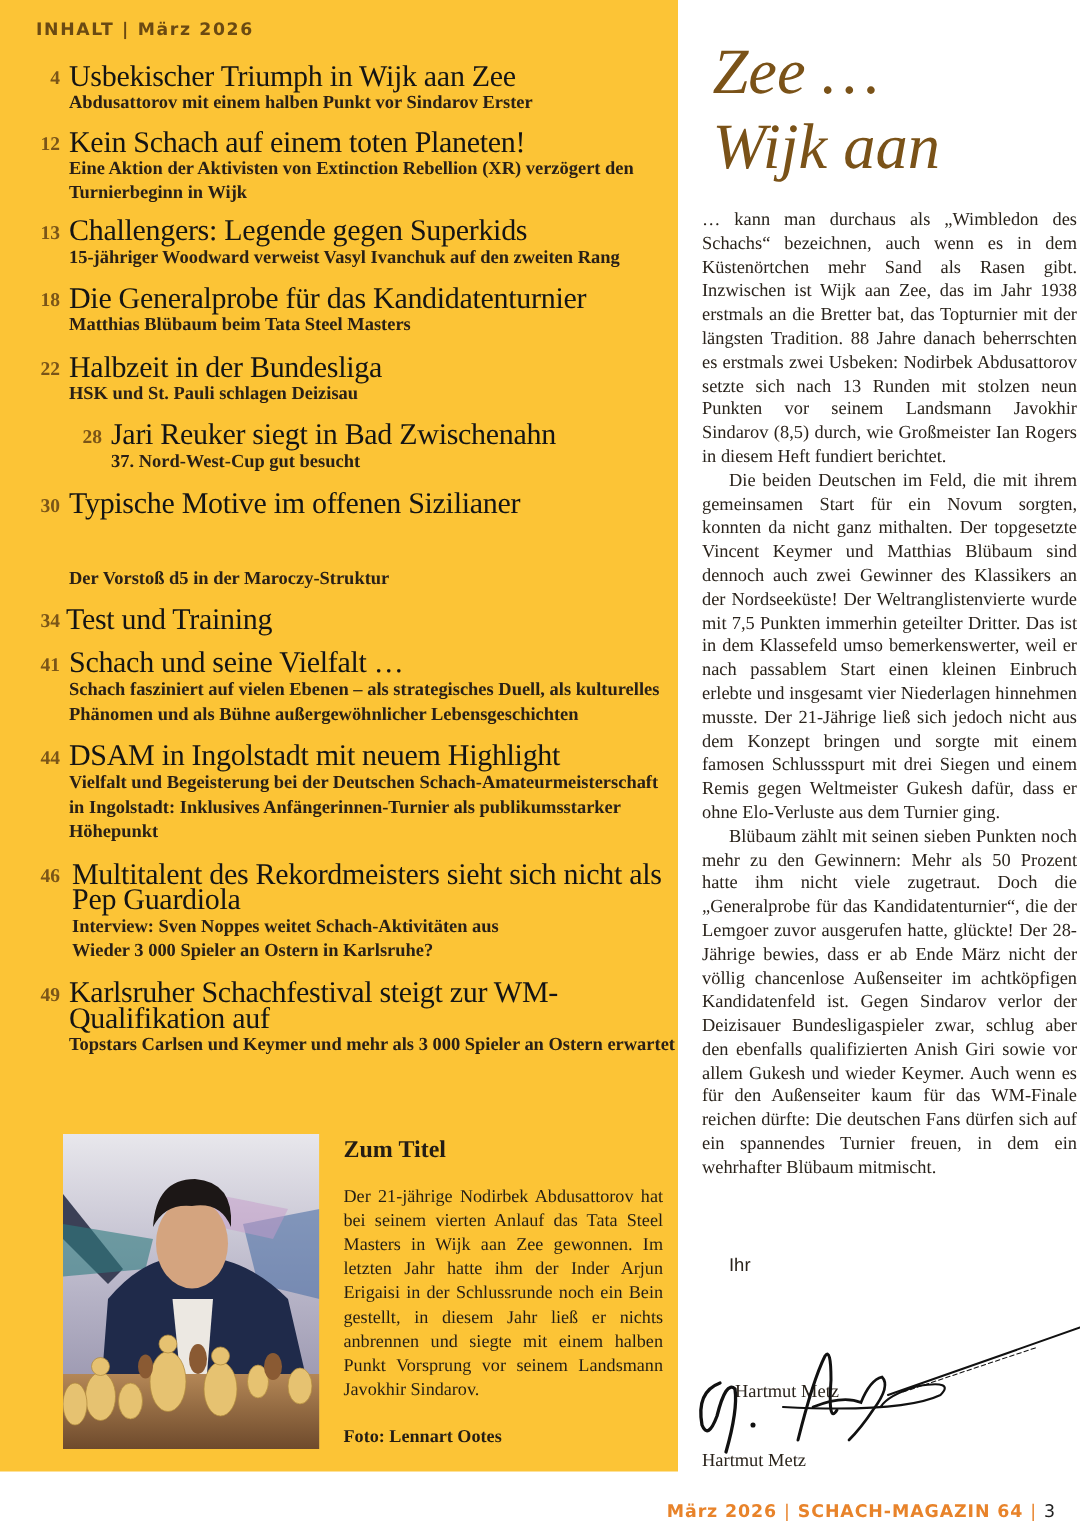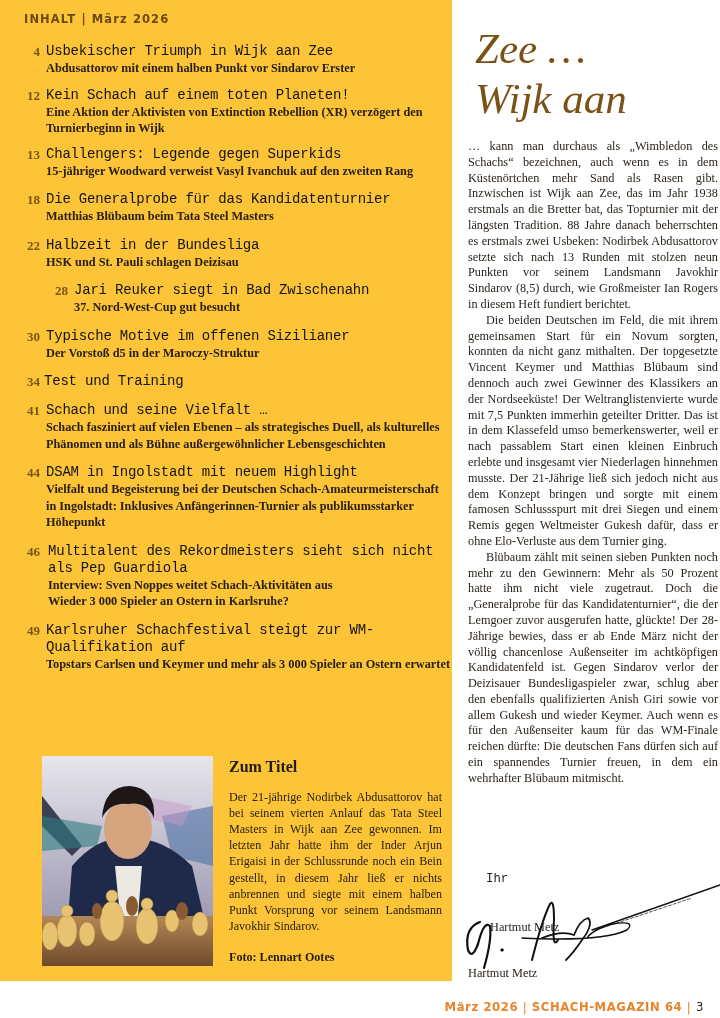--- a/index.html
+++ b/index.html
@@ -5,36 +5,36 @@
   html, body { margin:0; padding:0; }
   body { width:720px; height:1018px; position:relative; background:#ffffff; overflow:hidden;
          font-family:"DejaVu Serif", serif; color:#1e1a14; }
   .panel { position:absolute; left:0; top:0; width:452px; height:981px; background:#fcc436; }
   .inhalt { position:absolute; left:24px; top:12px; font-family:"DejaVu Sans", sans-serif; font-weight:bold;
             font-size:11.5px; letter-spacing:1.1px; color:#6b4a12; }
   .toc { position:absolute; left:0; top:43px; width:452px; }
   .toc-item { position:relative; padding-left:46px; }
   .toc-num { position:absolute; left:0; width:40px; text-align:right; top:1px; font-family:"Liberation Serif", serif;
              font-weight:bold; font-size:13px; color:#7a5518; }
-  .toc-title { font-family:Liberation Mono, monospace; font-size:14px; color:#141414; line-height:17px; letter-spacing:-0.2px; }
+  .toc-title { font-family:Liberation Serif, serif; font-size:20px; color:#141414; line-height:17px; letter-spacing:-0.2px; }
   .toc-sub { font-family:"Liberation Serif", serif; font-weight:bold; font-size:12.3px; color:#2a2016; line-height:16.5px; }
 
   .photo { position:absolute; left:42px; top:756px; width:171px; height:210px; overflow:hidden; }
   .caption { position:absolute; left:229px; top:759px; width:213px; font-family:"Liberation Serif", serif; font-size:12.1px;
              line-height:16.1px; color:#241d14; text-align:justify; }
   .caption .cap-head { font-weight:bold; font-size:16px; margin-bottom:14px; display:block; }
   .caption .cap-credit { font-weight:bold; display:block; margin-top:15px; }
 
   .ed-title { position:absolute; left:475px; top:24px; font-family:"Liberation Serif", serif; font-style:italic;
               font-size:43px; line-height:50px; color:#7a5218; }
   .ed-body { position:absolute; left:468px; top:139px; width:250px; font-family:"Liberation Serif", serif; font-size:12.25px;
              line-height:15.8px; color:#2a231b; text-align:justify; hyphens:manual; }
   .ed-body p { margin:0; }
   .ed-body p + p { text-indent:18px; }
-  .greet { position:absolute; left:486px; top:872px; font-family:Liberation Mono, monospace; font-size:12.3px; color:#2a231b; }
+  .greet { position:absolute; left:486px; top:836px; font-family:Liberation Sans, sans-serif; font-size:12.3px; color:#2a231b; }
   .sig-name-faint { position:absolute; left:490px; top:920px; font-family:"Liberation Serif", serif; font-size:12.3px; color:#2a231b; }
   .signature { position:absolute; left:462px; top:880px; width:258px; height:90px; }
   .sig-name { position:absolute; left:468px; top:966px; font-family:"Liberation Serif", serif; font-size:12.3px; color:#2a231b; }
 
   .footer { position:absolute; right:16px; top:1000px; font-family:"DejaVu Sans", sans-serif; font-weight:bold; font-size:11.6px;
             color:#e8832a; letter-spacing:0.6px; white-space:nowrap; }
   .footer .pg { color:#222; font-weight:normal; }
   .footer .sep { color:#e8832a; font-weight:normal; }
 </style>
 </head>
@@ -69,21 +69,21 @@
         <div class="toc-sub" style="white-space: pre-line;">HSK und St. Pauli schlagen Deizisau</div>
       </div>
       <div class="toc-item" style="margin-top: 12px; margin-left: 28px;">
         <span class="toc-num">28</span>
         <div class="toc-title">Jari Reuker siegt in Bad Zwischenahn</div>
         <div class="toc-sub" style="white-space: pre-line;">37. Nord-West-Cup gut besucht</div>
       </div>
       <div class="toc-item" style="margin-top: 12px;">
         <span class="toc-num">30</span>
         <div class="toc-title">Typische Motive im offenen Sizilianer</div>
-        <div class="toc-sub" style="white-space: pre-line;">Der Vorstoß d5 in der Maroczy-Struktur</div>
+        <div class="toc-sub" style="white-space: pre-line; margin-top: 32px;">Der Vorstoß d5 in der Maroczy-Struktur</div>
       </div>
       <div class="toc-item" style="margin-top: 12px; padding-left: 44px;">
         <span class="toc-num">34</span>
         <div class="toc-title">Test und Training</div>
       </div>
       <div class="toc-item" style="margin-top: 12px;">
         <span class="toc-num">41</span>
         <div class="toc-title">Schach und seine Vielfalt …</div>
         <div class="toc-sub" style="white-space: pre-line;">Schach fasziniert auf vielen Ebenen – als strategisches Duell, als kulturelles Phänomen und als Bühne außergewöhnlicher Lebensgeschichten</div>
       </div>

